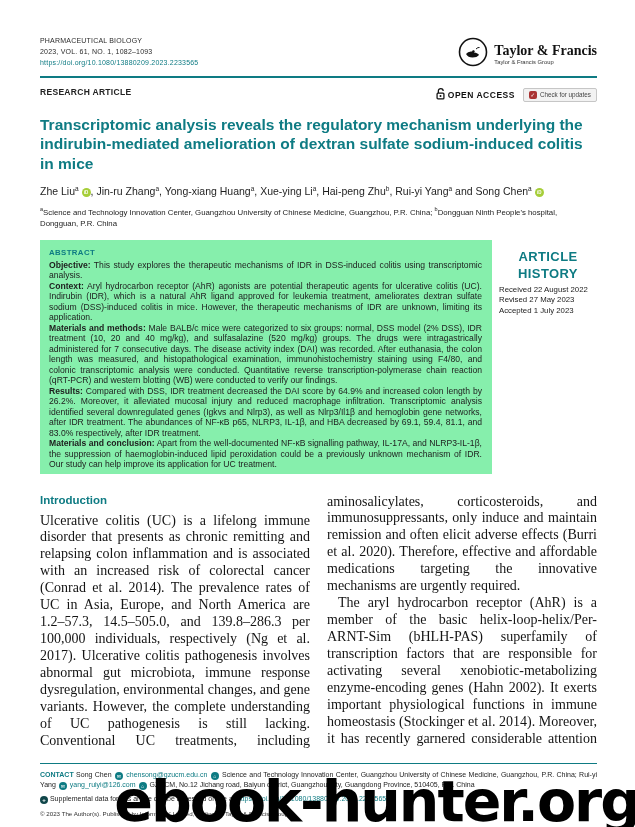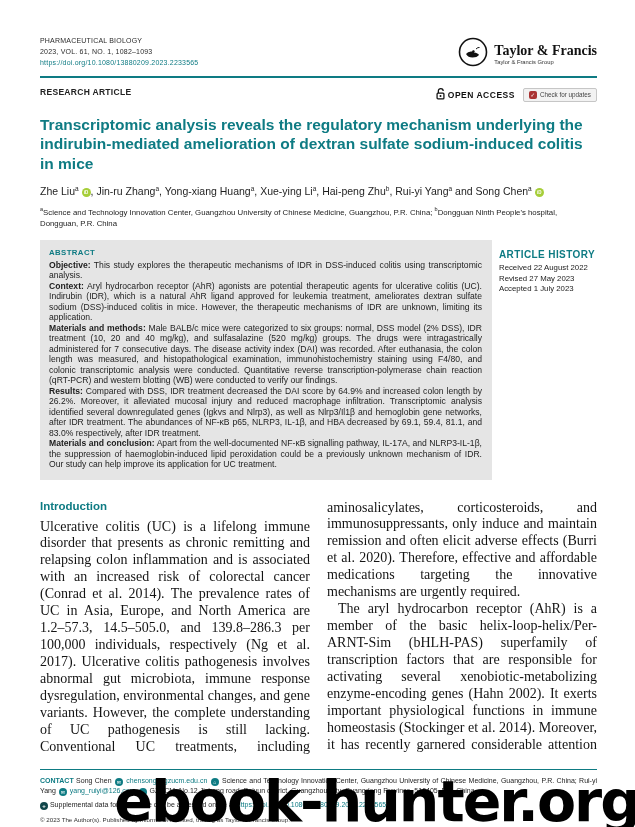--- a/index.html
+++ b/index.html
@@ -31,25 +31,25 @@
   .title { font-size:15.5px; line-height:1.25; color:#0e7b83; font-weight:bold; margin:13px 0 0 0; }
   .authors { margin-top:11px; font-size:10.5px; color:#1e1e1e; }
   .authors sup { font-size:6.5px; }
   .orcid { display:inline-block; width:9px; height:9px; border-radius:50%; background:#a6ce39; color:#fff;
            font-size:4.5px; line-height:9px; text-align:center; font-weight:bold; vertical-align:1px; cursor:pointer; }
   .affil { margin-top:9px; font-size:7.8px; line-height:1.45; color:#222; }
   .affil sup { font-size:5.5px; }
 
   
   .abstract-row { display:flex; margin-top:11px; }
-  .abstract-box { width:452px; flex:0 0 452px; background:#e5e5e5; padding:8px 10px 10px 9px; }
+  .abstract-box { width:452px; flex:0 0 452px; background:#86efac; padding:8px 10px 4px 9px; }
   .abs-heading { font-size:7.8px; font-weight:bold; color:#0e7b83; letter-spacing:0.4px; margin-bottom:3px; }
   .abstract-box p { margin:0; font-size:8.6px; line-height:1.22; text-align:justify; color:#1d1d1d; }
   .sidebar { margin-left:7px; flex:1; font-size:7.8px; line-height:1.35; color:#222; padding-top:8px; }
-  .sb-heading { font-weight:bold; color:#0e7b83; font-size:10px; letter-spacing:0.4px; margin-bottom:2px; }
+  .sb-heading { font-weight:bold; color:#0e7b83; font-size:13px; letter-spacing:0.4px; margin-bottom:2px;text-align:center; }
   .kw-block { margin-top:10px; }
 
   
   .intro-wrap { margin-top:20px; column-count:2; column-gap:17px; height:262px; column-fill:auto; overflow:hidden; }
   .section-heading { font-size:11.5px; color:#0e7b83; margin:0 0 7px 0; font-weight:bold; }
   .body-p { margin:0; font-family:"Liberation Serif",serif; font-size:14px; line-height:1.21;
             text-align:justify; color:#141414; }
   .body-p.indent { text-indent:11px; }
 
   

